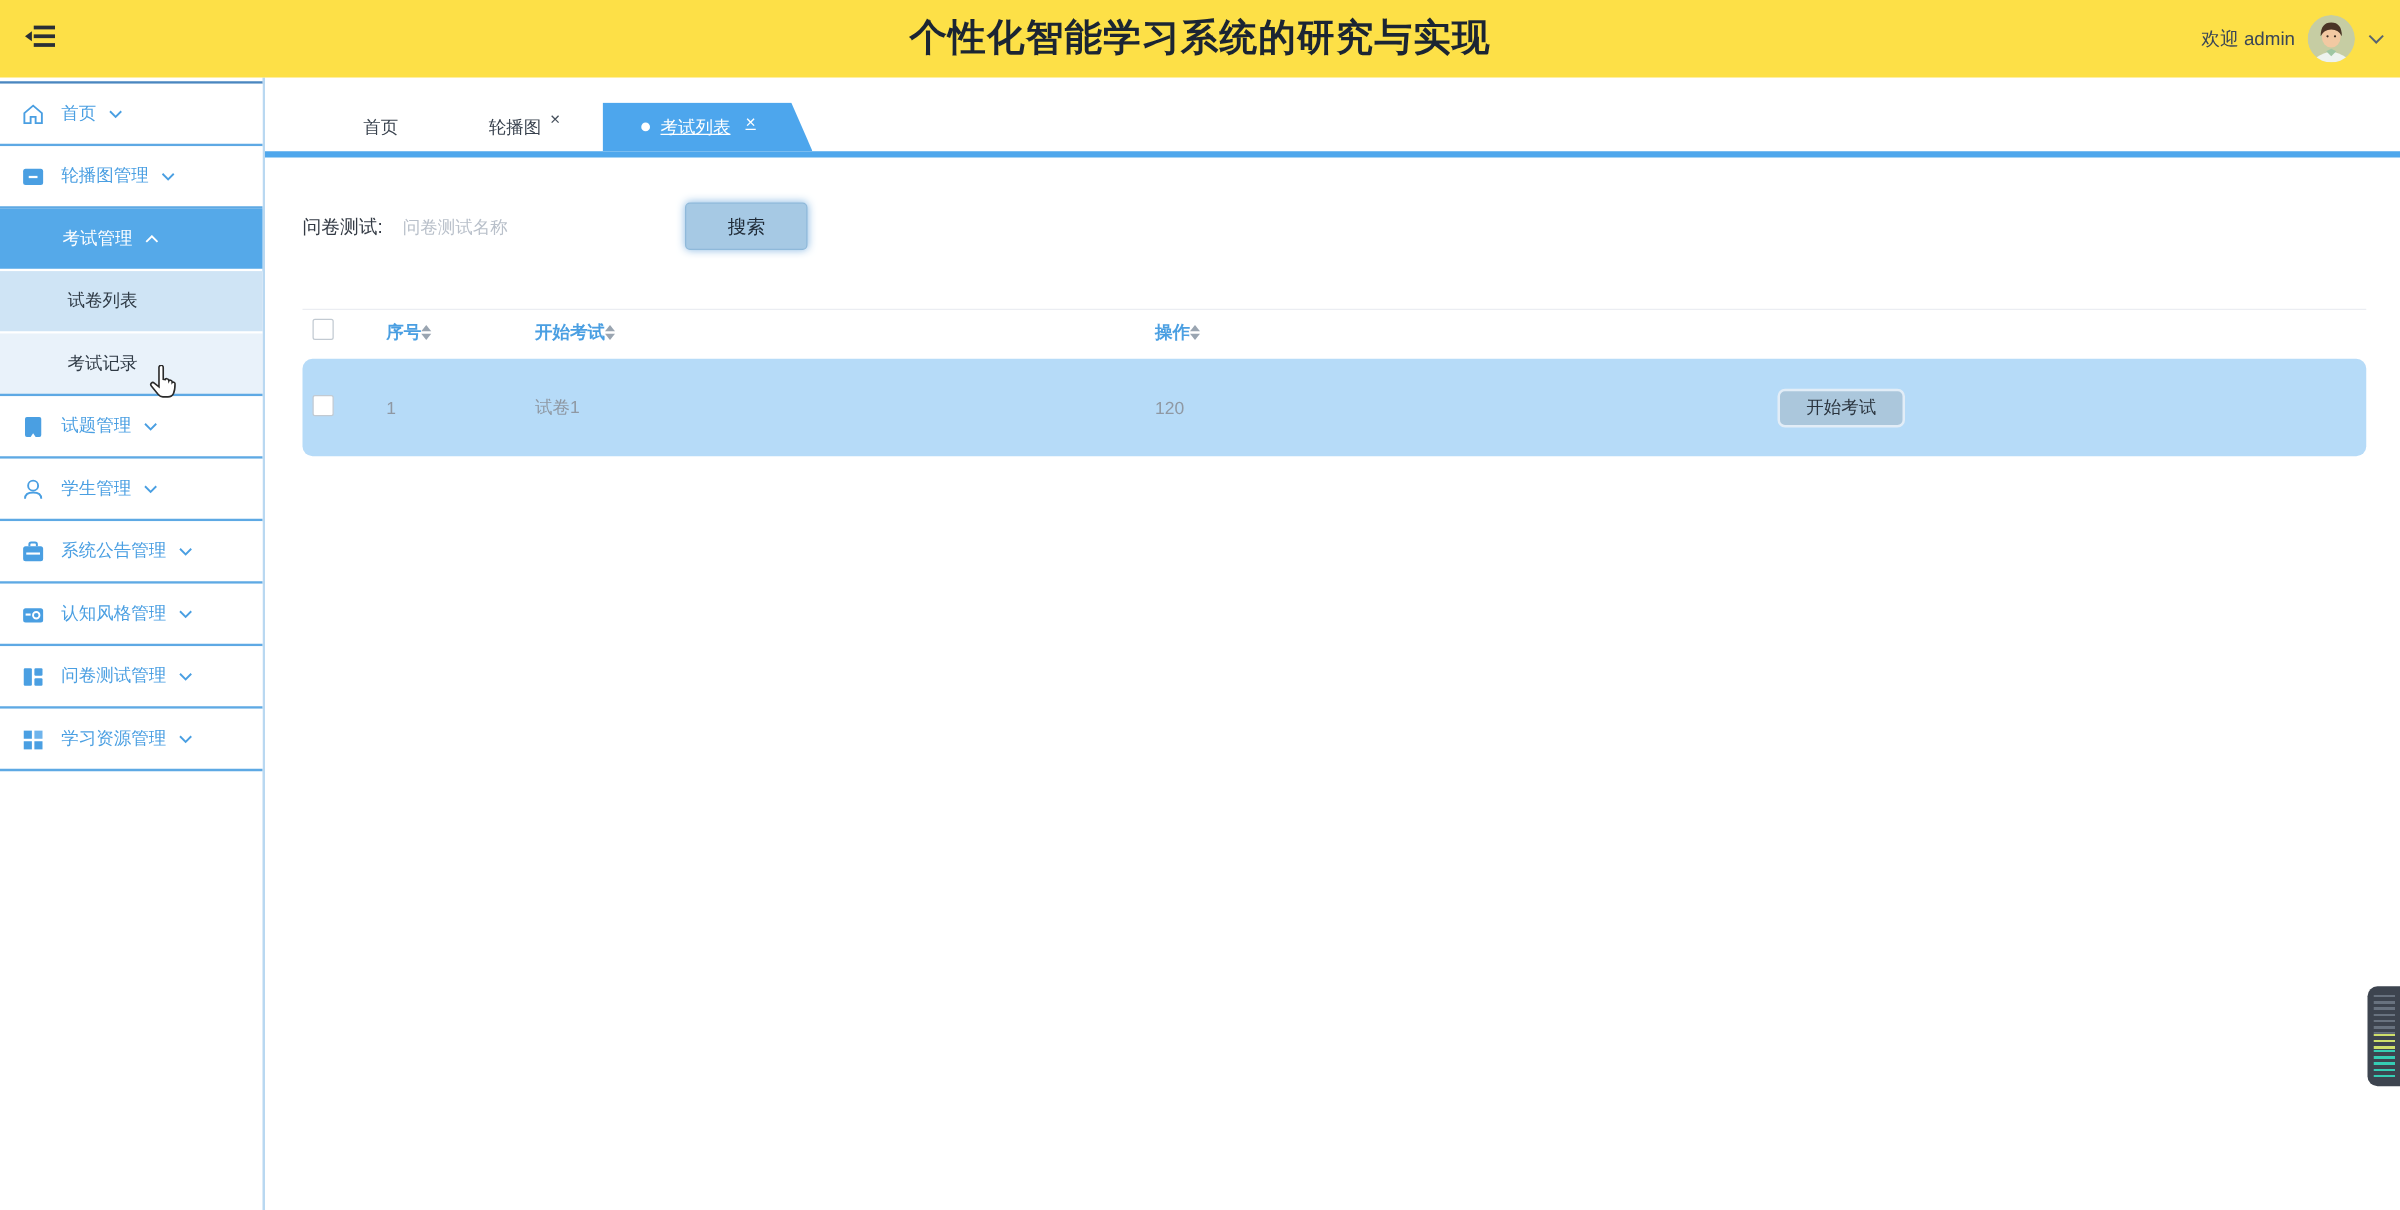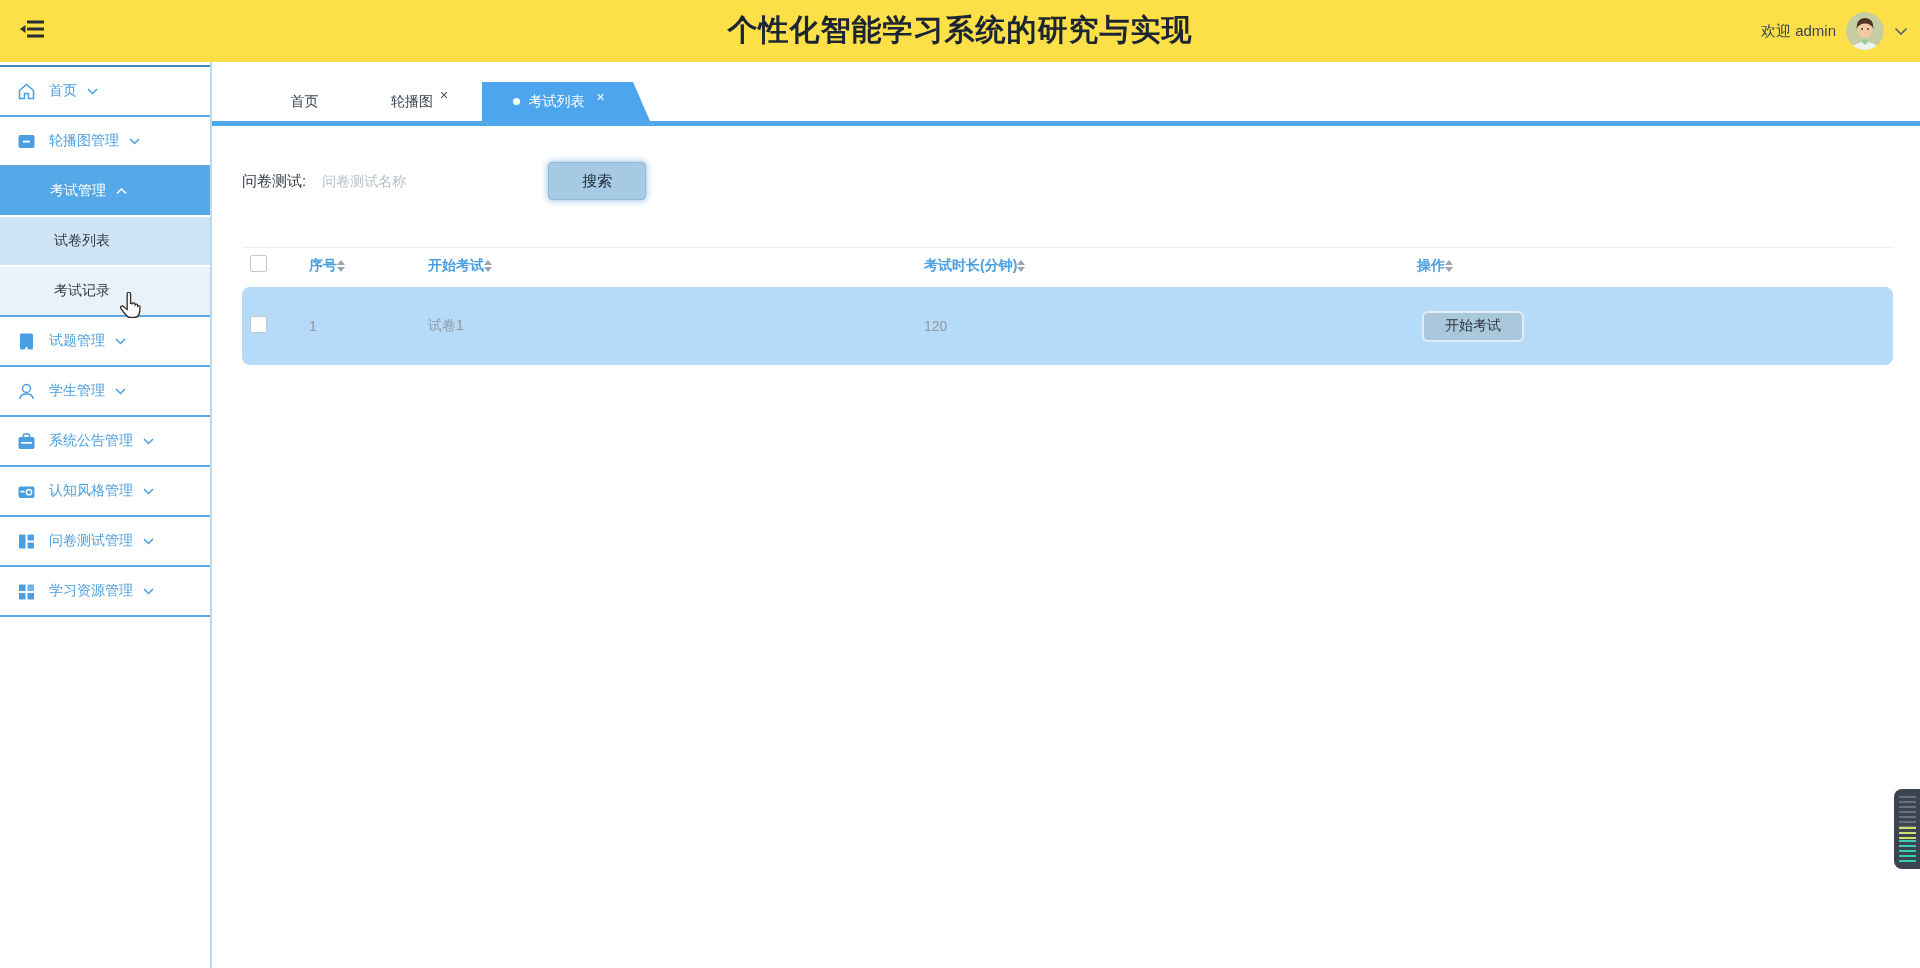--- a/index.html
+++ b/index.html
@@ -36,21 +36,21 @@
   
   .main { position:absolute; left:212px; top:62px; right:0; bottom:0; background:#fff; }
   .tabbar { height:59px; display:flex; align-items:flex-end; padding-left:40px; }
   .tab { height:39px; display:flex; align-items:center; justify-content:center;
          font-size:14px; color:#39424e; cursor:pointer; }
   .tab-plain1 { width:105px; }
   .tab-plain2 { width:125px; }
   .tab .x { font-size:14px; color:#46505c; transform:translateY(-7px); margin-left:7px; }
   .tab-active { width:168px; background:#4da6ed; color:#fff;
                 clip-path:polygon(0 0, calc(100% - 17px) 0, 100% 100%, 0 100%);
-                padding-right:14px; }
+                padding-right:14px;text-decoration:underline; }
   .tab-active .dot { width:7px; height:7px; border-radius:50%; background:#fff;
                      margin-right:8px; flex:none; }
   .tab-active .x { color:#fff; transform:translateY(-5px); margin-left:12px; }
   .tab-underline { height:5px; background:#4fa7ec; }
 
   
   .search-row { margin:36px 0 0 30px; height:38px; display:flex; align-items:center; }
   .search-label { font-size:15px; color:#333a44; }
   .search-input { margin-left:16px; width:210px; height:34px; border:none; outline:none;
                   font-size:14px; color:#333; background:#fff;
@@ -308,27 +308,20 @@
           </span>
       </div>
       <div class="th">
         <span>开始考试</span>
         <span class="caret">
             <i class="up"></i>
             <i class="dn"></i>
           </span>
       </div>
       <div class="th">
-        <span>考试时长(分钟)</span>
-        <span class="caret">
-            <i class="up"></i>
-            <i class="dn"></i>
-          </span>
-      </div>
-      <div class="th">
         <span>操作</span>
         <span class="caret">
             <i class="up"></i>
             <i class="dn"></i>
           </span>
       </div>
     </div>
 
     <div class="trow">
       <div><input type="checkbox" class="cb" style=""></div>

